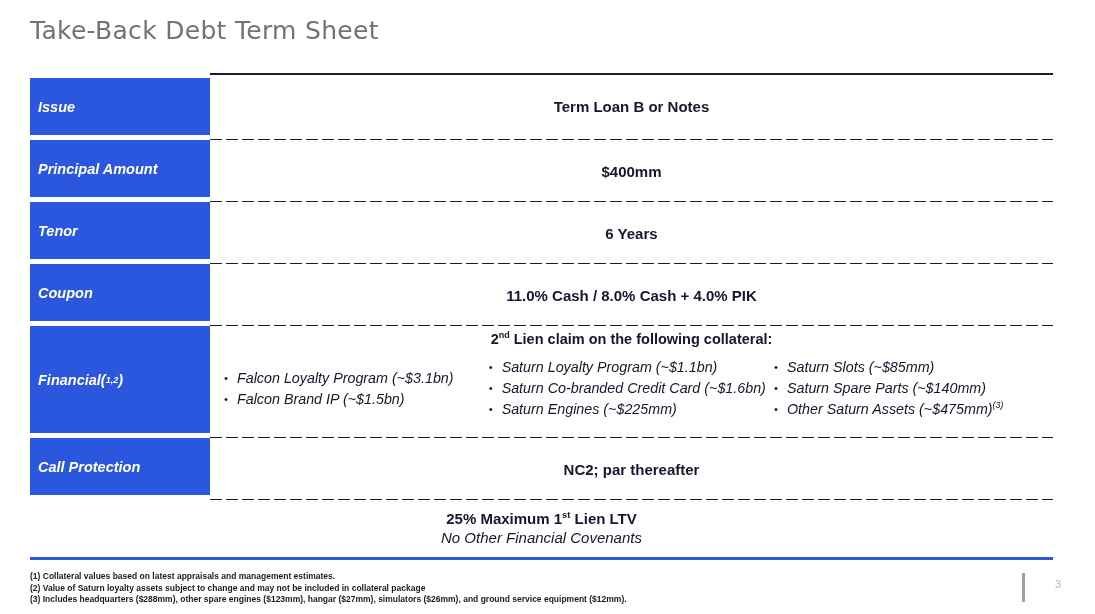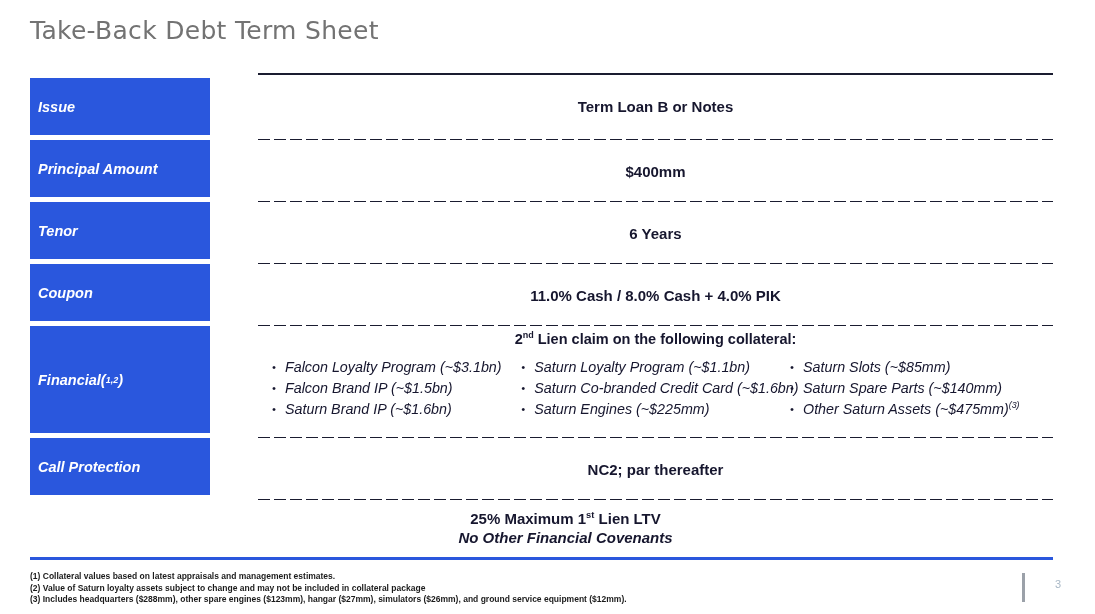--- a/index.html
+++ b/index.html
@@ -22,21 +22,21 @@
   .label{
     width:180px;box-sizing:border-box;background:#2A57DD;color:#ffffff;
     display:flex;align-items:center;padding-left:8px;
     font-style:italic;font-weight:bold;font-size:14.5px;
     margin-bottom:5px;
   }
   .row-first .label{margin-top:5px;padding-left:8px;}
   .row-last .label{margin-bottom:0;}
   .value{
     flex:1;position:relative;display:flex;align-items:center;justify-content:center;
-    font-weight:bold;font-size:15px;color:#16162E;margin-left:48px;
+    font-weight:bold;font-size:15px;color:#16162E;
   }
   .row:not(.row-last) .value::after{
     content:"";position:absolute;left:0;right:0;bottom:0;height:1.5px;
     background:repeating-linear-gradient(90deg,#1A1C30 0 12px,transparent 12px 16px);
   }
   .row-first .value::before{
     content:"";position:absolute;left:0;right:0;top:0;height:1.8px;background:#1A1C30;
   }
   sup{font-size:62%;line-height:0;vertical-align:super;}
   
@@ -44,21 +44,21 @@
   .sec-header{font-weight:bold;font-size:14.5px;text-align:center;width:100%;}
   .sec-cols{display:flex;width:100%;flex:1;align-items:center;box-sizing:border-box;padding:0 4px 8px 12px;}
   .sec-col{list-style:none;margin:0;padding:0;font-style:italic;font-size:14.3px;color:#16162E;}
   .sec-col li{position:relative;padding-left:15px;line-height:21px;white-space:nowrap;}
   .sec-col li::before{content:"\2022";position:absolute;left:2px;top:0;font-size:11px;line-height:21px;}
   .sec-col-1{width:32%;}
   .sec-col-2{width:34.5%;}
   .sec-col-3{flex:1;}
   
   .value-cov{flex-direction:column;line-height:19px;}
-  .cov-line2{font-weight:bold;font-style:italic;}
+  .cov-line2{font-weight:normal;font-style:italic;}
   .bottom-line{height:2.5px;background:#2A57DD;margin-top:1px;}
   .footnotes{
     position:absolute;left:30px;top:571px;
     font-size:8.5px;line-height:11.5px;color:#1b1b1b;letter-spacing:0;font-weight:bold;
   }
   .page-bar{position:absolute;left:1022px;top:573px;width:3px;height:29px;background:#9BA1A9;}
   .page-num{position:absolute;left:1046px;top:578px;width:24px;text-align:center;font-size:11px;color:#A9B8C6;}
 </style>
 </head>
 <body>
@@ -102,21 +102,20 @@
         <span>)</span>
     </div>
     <div class="value value-security">
       <div class="sec-header">
         <span>2</span><sup>nd</sup><span> Lien claim on the following collateral:</span>
       </div>
       <div class="sec-cols">
         <ul class="sec-col sec-col-1">
           <li>Falcon Loyalty Program (~$3.1bn)</li>
           <li>Falcon Brand IP (~$1.5bn)</li>
-          <li>Saturn Brand IP (~$1.6bn)</li>
         </ul>
         <ul class="sec-col sec-col-2">
           <li>Saturn Loyalty Program (~$1.1bn)</li>
           <li>Saturn Co-branded Credit Card (~$1.6bn)</li>
           <li>Saturn Engines (~$225mm)</li>
         </ul>
         <ul class="sec-col sec-col-3">
           <li>Saturn Slots (~$85mm)</li>
           <li>Saturn Spare Parts (~$140mm)</li>
           <li><span>Other Saturn Assets (~$475mm)</span><sup>(3)</sup></li>

